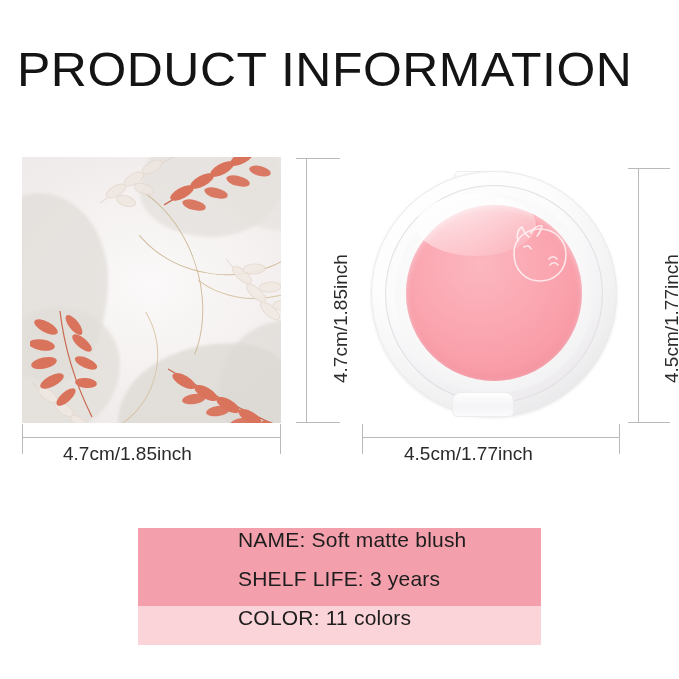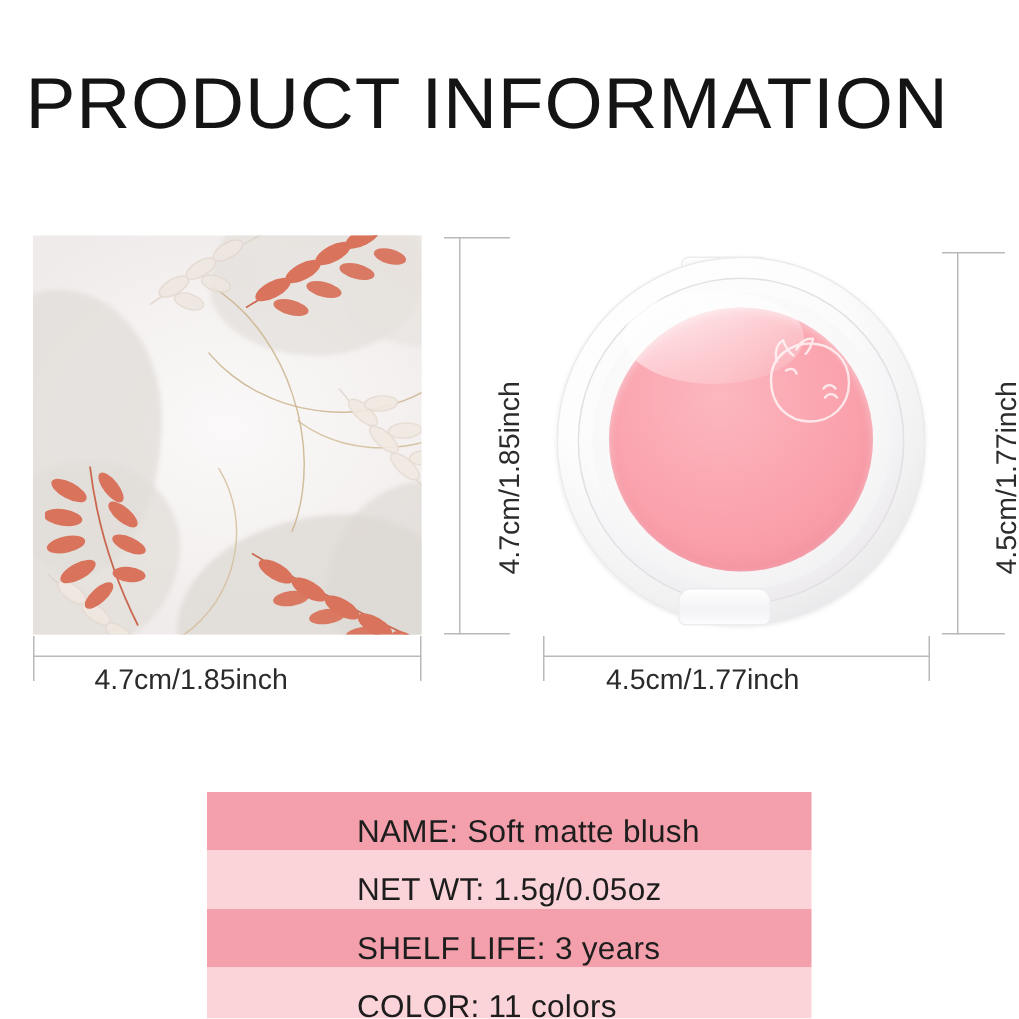--- a/index.html
+++ b/index.html
@@ -286,21 +286,21 @@
   
   #spec-table {
     position: absolute;
     left: 138px;
     top: 528px;
     width: 403px;
   }
   .spec-row {
     height: 39px;
     display: flex;
-    align-items: flex-end;
+    align-items: flex-start;
     padding-left: 100px;
   }
   .spec-row.alt-dark  { background: #f3a0ac; }
   .spec-row.alt-light { background: #fbd4d9; }
   .spec-text {
     font-size: 21px;
     color: #1d1d1d;
     white-space: nowrap;
     letter-spacing: 0.2px;
   }
@@ -443,23 +443,20 @@
 
   <div class="dim-line-h" id="dim-right-h-line"></div>
   <div class="dim-cap-v" id="dim-right-h-cap-l"></div>
   <div class="dim-cap-v" id="dim-right-h-cap-r"></div>
   <div class="dim-label-h" id="dim-right-h-label">4.5cm/1.77inch</div>
 
   <div id="spec-table">
     <div class="spec-row alt-dark">
       <span class="spec-text">NAME: Soft matte blush</span>
     </div>
-    <div class="spec-row alt-light">
-      <span class="spec-text">NET WT: 1.5g/0.05oz</span>
-    </div>
     <div class="spec-row alt-dark">
       <span class="spec-text">SHELF LIFE: 3 years</span>
     </div>
     <div class="spec-row alt-light">
       <span class="spec-text">COLOR: 11 colors</span>
     </div>
   </div>
 
 </div>
 

